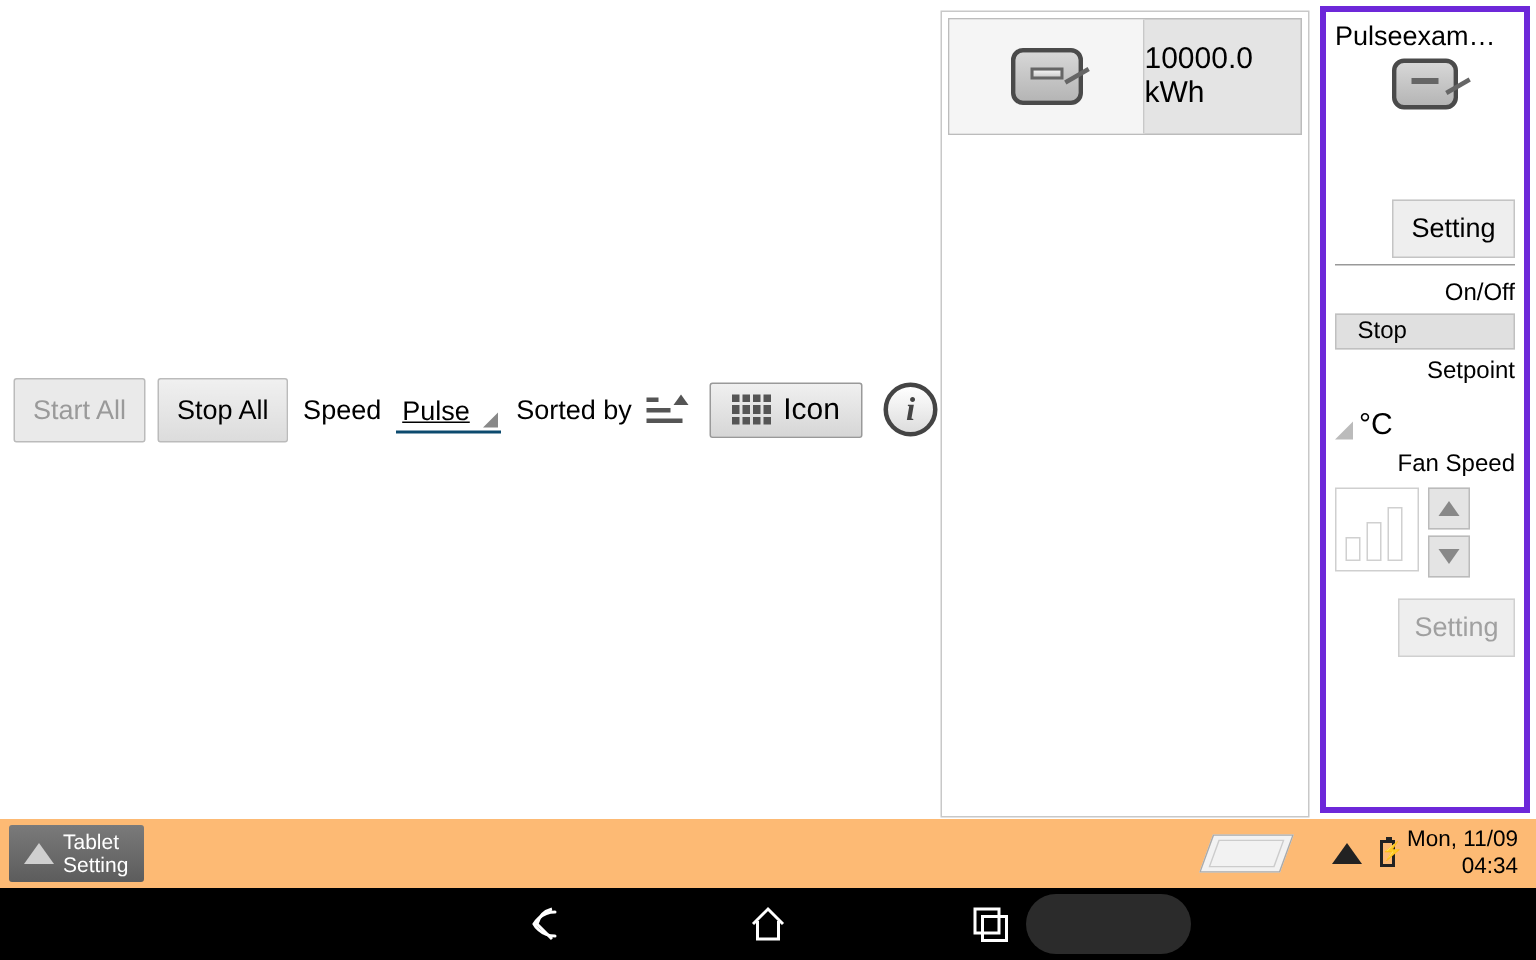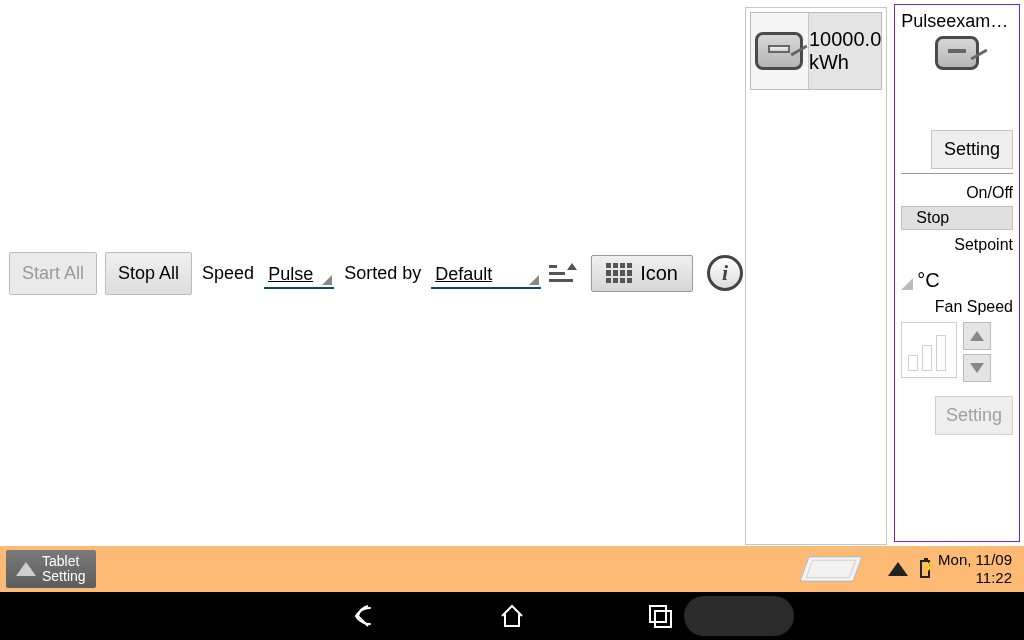--- a/index.html
+++ b/index.html
@@ -38,21 +38,21 @@
   .dev-ico { width:60px; height:48px; border:3px solid #4a4a4a; border-radius:8px; background:linear-gradient(#d7d7d7,#b5b5b5); position:relative;}
   .dev-ico:before { content:""; position:absolute; left:10px; top:10px; right:10px; bottom:14px; background:linear-gradient(#f2f2f2,#cfcfcf); border:2px solid #666;}
   .dev-ico:after { content:""; position:absolute; left:32px; top:14px; width:18px; height:3px; background:#666; transform:rotate(-30deg);}
   .dev-ico.big { width:48px; height:38px; border-width:3px;}
   .row .namecol { width:160px; padding:8px 6px; border-right:1px solid #c8c8c8; display:flex; flex-direction:column; justify-content:center;}
   .row .namecol .tag { font-size:14px; color:#333;}
   .row .namecol .name { font-size:20px;}
   .row .valuecol { flex:1; display:flex; align-items:center; justify-content:center; font-size:20px;}
 
   
-  .sidepanel { width:140px; border:1px solid #6d28d9; margin:4px 4px 4px 0; display:flex; flex-direction:column; padding:6px;}
+  .sidepanel { width:140px; border:4px solid #6d28d9; margin:4px 4px 4px 0; display:flex; flex-direction:column; padding:6px;}
   .sp-title { font-size:18px; white-space:nowrap; overflow:hidden; text-overflow:ellipsis; margin-bottom:4px;}
   .sp-thumb { align-self:center; margin-bottom:20px;}
   .sp-thumb .dev-ico { width:44px; height:34px;}
   .pill-btn { border:1px solid #c4c4c4; background:#eee; font-size:18px; padding:8px 12px; align-self:flex-end; cursor:pointer; margin-top:40px;}
   .line { border-top:1px solid #999; margin:4px 0;}
   .sec-lbl { font-size:16px; margin:6px 0 4px;text-align:right;}
   .stop-ind { display:inline-block; background:#e0e0e0; border:1px solid #c0c0c0; padding:2px 14px; font-size:16px;}
   .setpoint { display:flex; align-items:flex-end; gap:4px; margin-top:4px; min-height:30px;}
   .setpoint .tri2 { width:0;height:0;border-left:12px solid transparent;border-bottom:12px solid #bbb; margin-bottom:2px;}
   .unit { font-size:20px;}
@@ -95,24 +95,20 @@
   <div class="main">
     <div class="toolbar">
       <div class="btn disabled">Start All</div>
       <div class="btn">Stop All</div>
       <span class="lbl">Speed</span>
       <div class="select small">
         <span>Pulse</span>
         <span class="tri"></span>
       </div>
       <span class="lbl">Sorted by</span>
-      <div class="select wide">
-        <span>Default</span>
-        <span class="tri"></span>
-      </div>
       <div class="sort-ico">
         <span></span>
           <span></span>
           <span></span>
           <div class="arr"></div>
       </div>
       <div class="spacer"></div>
       <div class="iconbtn">
         <span class="grid">
             <i></i>
@@ -185,21 +181,21 @@
       <div>Setting</div>
     </div>
   </div>
   <div class="status-right">
     <div class="tablet-ico"></div>
     <div class="status-right-inner">
       <div class="wifi"></div>
       <div class="batt"></div>
       <div class="clock">
         <div>Mon, 11/09</div>
-        <div>11:22</div>
+        <div>04:34</div>
       </div>
     </div>
   </div>
 </div>
 
 <div class="navbar">
   <div class="rect-pill"></div>
   <div class="nav-ico back">
     <svg viewBox="0 0 28 28">
         <path d="M18 4 A14 14 0 0 0 8 14 L18 24 M8 14 H8"></path>

